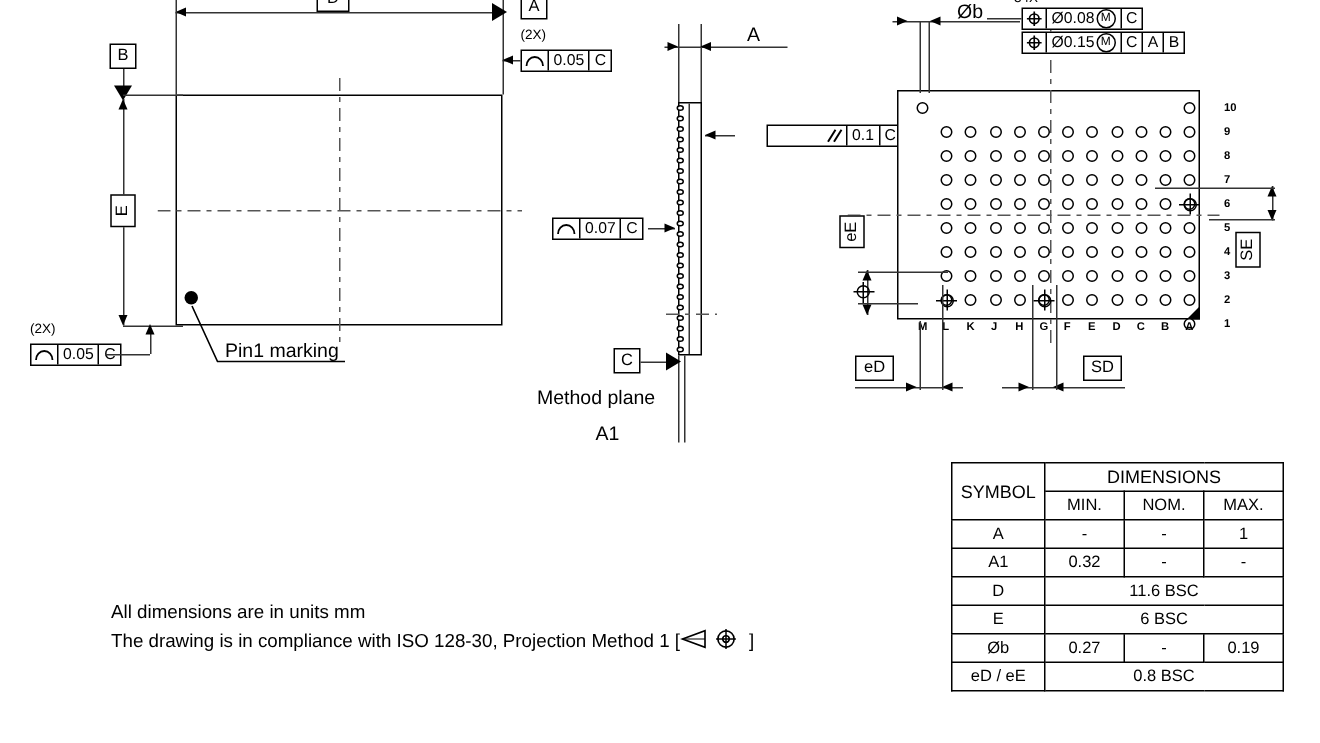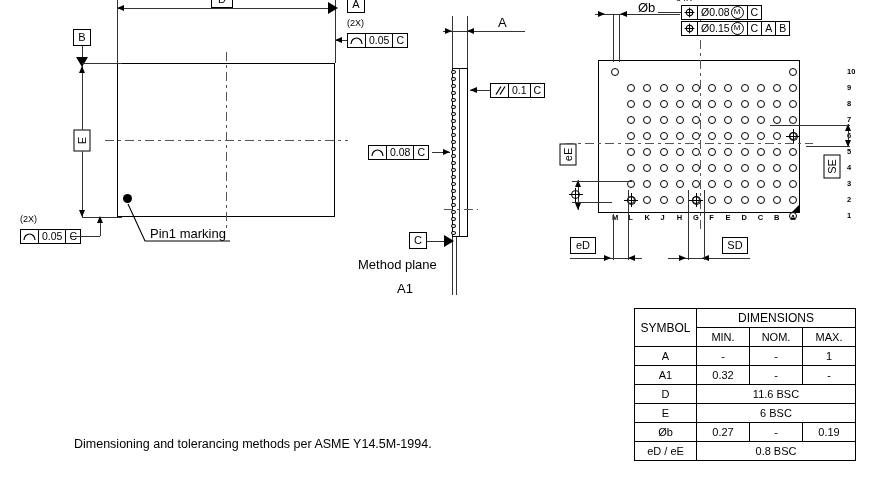--- a/index.html
+++ b/index.html
@@ -188,40 +188,40 @@
     <div class="sv-ball" style="left:-1px;top:126px;"></div>
     <div class="sv-ball" style="left:-1px;top:133px;"></div>
     <div class="sv-ball" style="left:-1px;top:140px;"></div>
     <div class="sv-ball" style="left:-1px;top:147px;"></div>
     <div class="sv-ball" style="left:-1px;top:154px;"></div>
     <div class="sv-ball" style="left:-1px;top:161px;"></div>
   </div>
 
   <div class="cl-h dd" style="left:444px;top:209px;width:34px;"></div>
 
-  <div class="fcf" style="left:490px;top:83px;">
+  <div class="fcf" style="left:511px;top:83px;padding-left:35px;">
     <div class="sym">
       <svg width="13" height="9" viewBox="0 0 13 9" aria-hidden="true">
         <line x1="3" y1="8.5" x2="8" y2="0.5" stroke="#000" stroke-width="1.3"></line>
         <line x1="7" y1="8.5" x2="12" y2="0.5" stroke="#000" stroke-width="1.3"></line>
       </svg>
     </div>
     <div>0.1</div>
     <div>C</div>
   </div>
   <div class="ln hl thin" style="left:470px;top:90px;width:20px;"></div>
   <div class="arw l" style="left:470px;top:86.5px;"></div>
 
   <div class="fcf" style="left:368px;top:145px;">
     <div class="sym">
       <svg width="13" height="9" viewBox="0 0 13 9" aria-hidden="true">
         <path d="M1 8 A5.5 6 0 0 1 12 8" fill="none" stroke="#000" stroke-width="1.2"></path>
       </svg>
     </div>
-    <div>0.08</div>
+    <div>0.07</div>
     <div>C</div>
   </div>
   <div class="ln hl thin" style="left:432px;top:152px;width:18px;"></div>
   <div class="arw r" style="left:443px;top:148.5px;"></div>
 
   <div class="ln vl thin" style="left:452px;top:237px;height:58px;"></div>
   <div class="ln vl thin" style="left:456px;top:237px;height:58px;"></div>
   <div class="plain" style="left:397px;top:282px;font-size:13px;">A1</div>
 
   <div class="boxlbl" style="left:409px;top:232px;width:18px;height:17px;">C</div>
@@ -346,21 +346,21 @@
       <div class="plain tiny" style="left: 78.8px; top: 0px;">H</div>
       <div class="plain tiny" style="left: 95px; top: 0px;">G</div>
       <div class="plain tiny" style="left: 111.2px; top: 0px;">F</div>
       <div class="plain tiny" style="left: 127.4px; top: 0px;">E</div>
       <div class="plain tiny" style="left: 143.6px; top: 0px;">D</div>
       <div class="plain tiny" style="left: 159.8px; top: 0px;">C</div>
       <div class="plain tiny" style="left: 176px; top: 0px;">B</div>
       <div class="plain tiny" style="left: 192.2px; top: 0px;">A</div>
     </div>
 
-  <div class="abs" id="rowlabels" style="left:847px;top:60px;width:16px;height:153px;">
+  <div class="abs" id="rowlabels" style="left:816px;top:60px;width:16px;height:153px;">
       <div class="plain tiny" style="left: 0px; top: 8px;">10</div>
       <div class="plain tiny" style="left: 0px; top: 24px;">9</div>
       <div class="plain tiny" style="left: 0px; top: 40px;">8</div>
       <div class="plain tiny" style="left: 0px; top: 56px;">7</div>
       <div class="plain tiny" style="left: 0px; top: 72px;">6</div>
       <div class="plain tiny" style="left: 0px; top: 88px;">5</div>
       <div class="plain tiny" style="left: 0px; top: 104px;">4</div>
       <div class="plain tiny" style="left: 0px; top: 120px;">3</div>
       <div class="plain tiny" style="left: 0px; top: 136px;">2</div>
       <div class="plain tiny" style="left: 0px; top: 152px;">1</div>
@@ -433,21 +433,32 @@
   <div class="ln vl thin" style="left:848px;top:124px;height:23px;"></div>
   <div class="arw u" style="left:844.5px;top:124px;"></div>
   <div class="arw d" style="left:844.5px;top:140px;"></div>
   <div class="ln hl thin" style="left:770px;top:125px;width:80px;"></div>
   <div class="ln hl thin" style="left:806px;top:146px;width:44px;"></div>
 
   <div class="tgt" style="left:571px;top:190px;">
       <i></i>
     </div>
 
-  <div class="notes" style="left:74px;top:436px;">Dimensioning and tolerancing methods per ASME Y14.5M-1994.</div>
+  <div class="notes" style="left:74px;top:400px;">All dimensions are in units mm</div>
+  <div class="notes" style="left:74px;top:418px;">
+    <span>The drawing is in compliance with ISO 128-30, Projection Method 1 [</span><span class="projsym">
+      <svg width="46" height="14" viewBox="0 0 46 14" aria-hidden="true">
+        <path d="M2 7 L17 1.5 L17 12.5 Z" fill="none" stroke="#000" stroke-width="1.1"></path>
+        <line x1="2" y1="7" x2="17" y2="7" stroke="#000" stroke-width="0.8"></line>
+        <circle cx="31" cy="7" r="5.4" fill="none" stroke="#000" stroke-width="1.1"></circle>
+        <circle cx="31" cy="7" r="2.2" fill="none" stroke="#000" stroke-width="1.1"></circle>
+        <line x1="31" y1="0.4" x2="31" y2="13.6" stroke="#000" stroke-width="1"></line>
+        <line x1="24.4" y1="7" x2="37.6" y2="7" stroke="#000" stroke-width="1"></line>
+      </svg></span><span>]</span>
+  </div>
 
   <table class="dimtable" id="dimtable" style="left:634px;top:308px;">
     <thead>
       <tr>
         <th class="sym-col hdr" rowspan="2">SYMBOL</th>
         <th class="hdr" colspan="3">DIMENSIONS</th>
       </tr>
       <tr>
         <th class="v-col">MIN.</th>
         <th class="v-col">NOM.</th>

